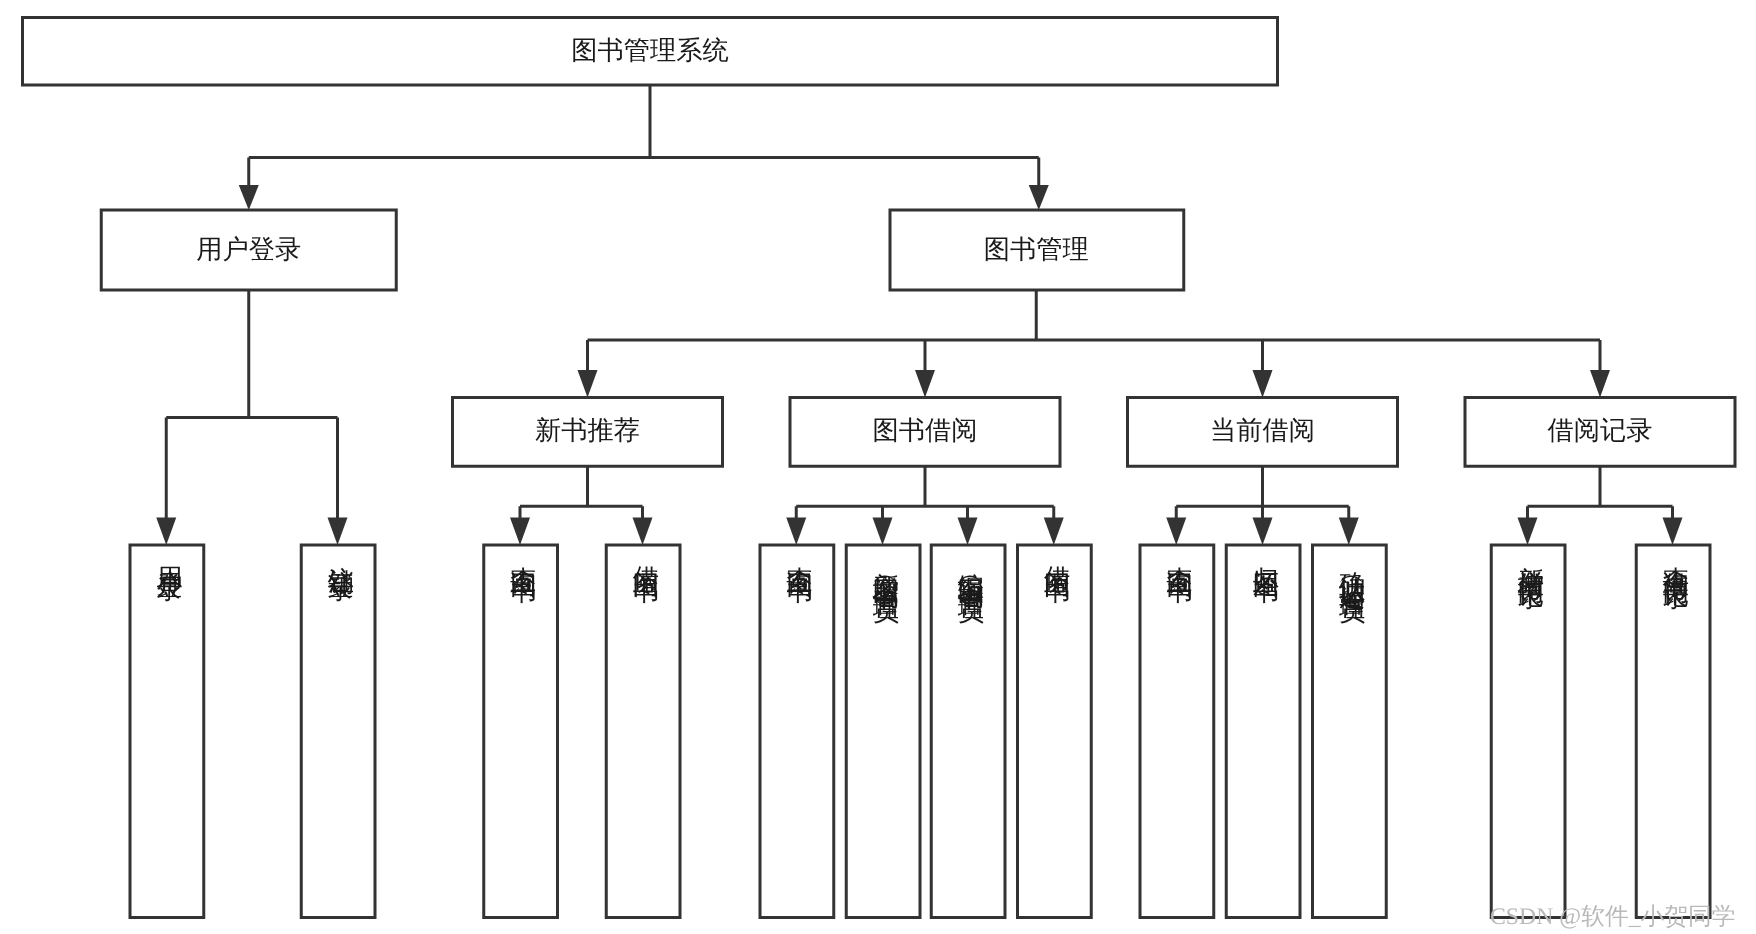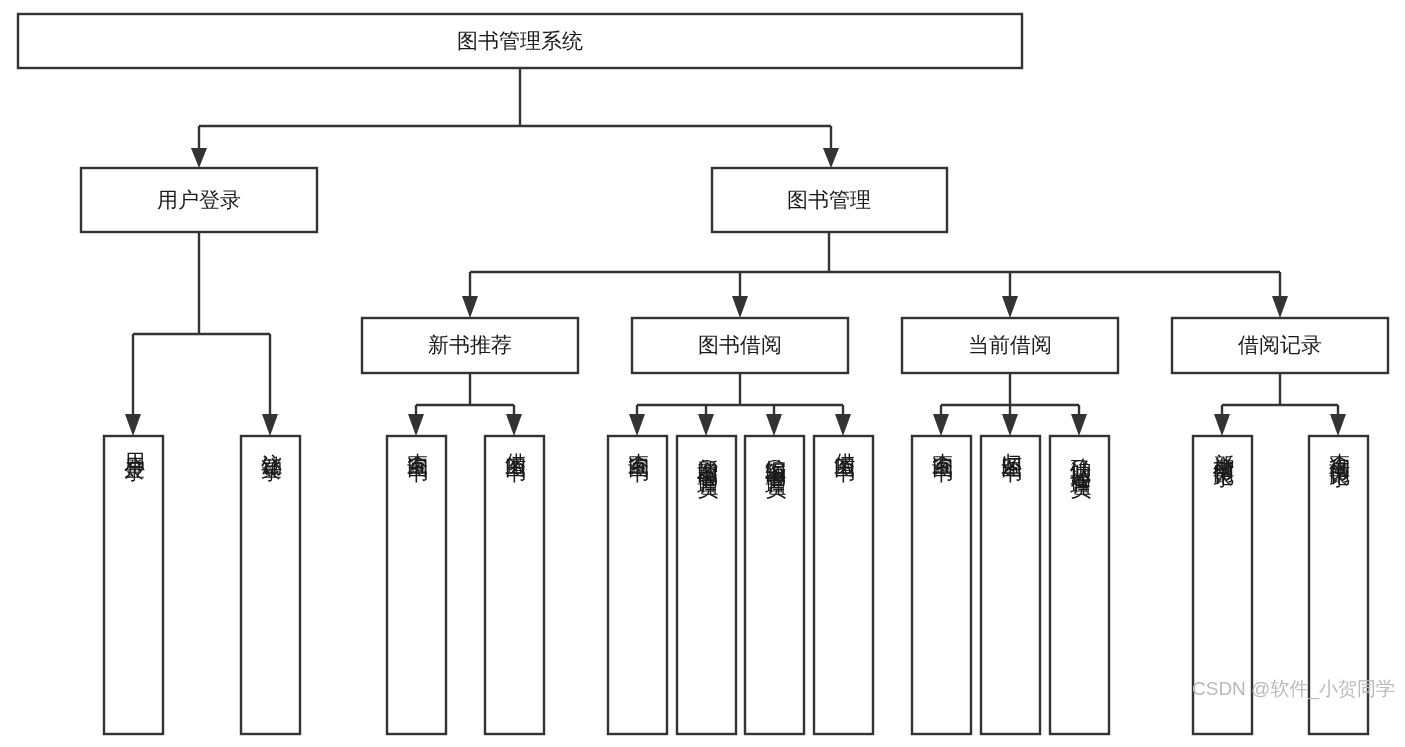--- a/index.html
+++ b/index.html
@@ -57,26 +57,26 @@
     font-family: "Liberation Sans", "DejaVu Sans", sans-serif;
     font-size: 21px;
     line-height: 1.08;
     color: #1a1a1a;
     letter-spacing: 3px;
     white-space: nowrap;
     pointer-events: none;
   }
   .watermark {
     position: absolute;
-    font-family: Liberation Sans, sans-serif;
+    font-family: Liberation Serif, serif;
     font-size: 19px;
     color: #b9b9b9;
     white-space: nowrap;
     left: 1192px;
-    top: 676px;
+    top: 720px;
   }
 </style>
 </head>
 <body>
 
 <div id="diagram-root">
 
   <svg class="tree-canvas" viewBox="0 0 1405 747">
 
     <g>

